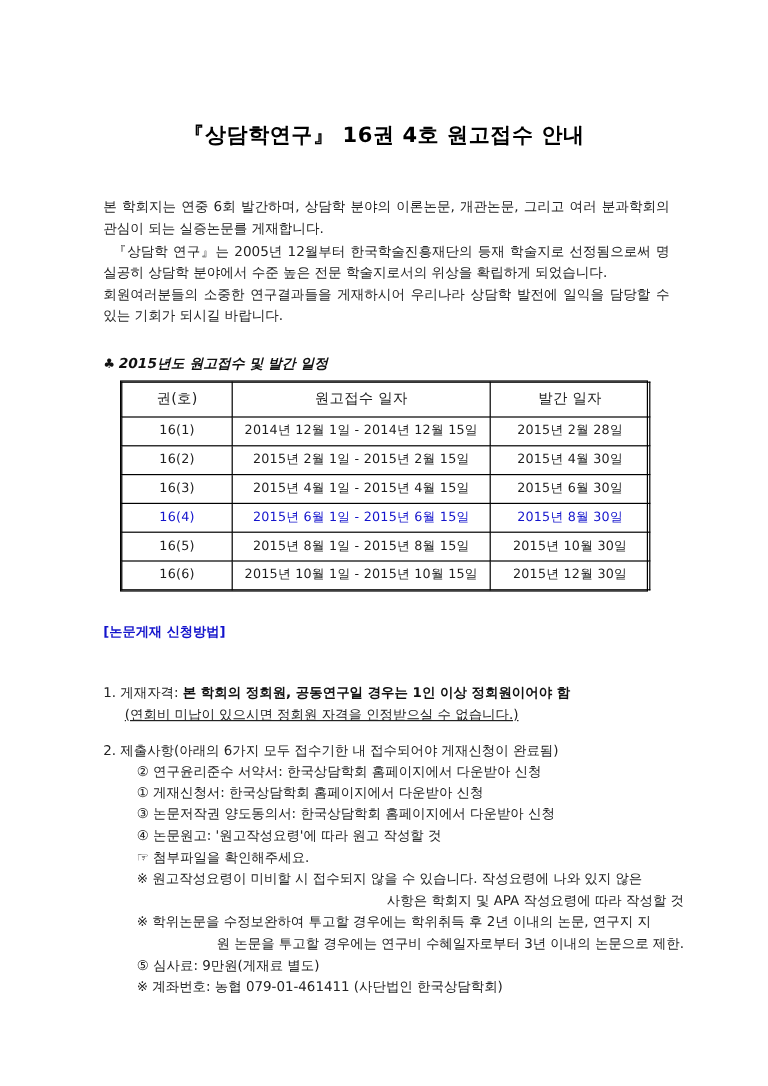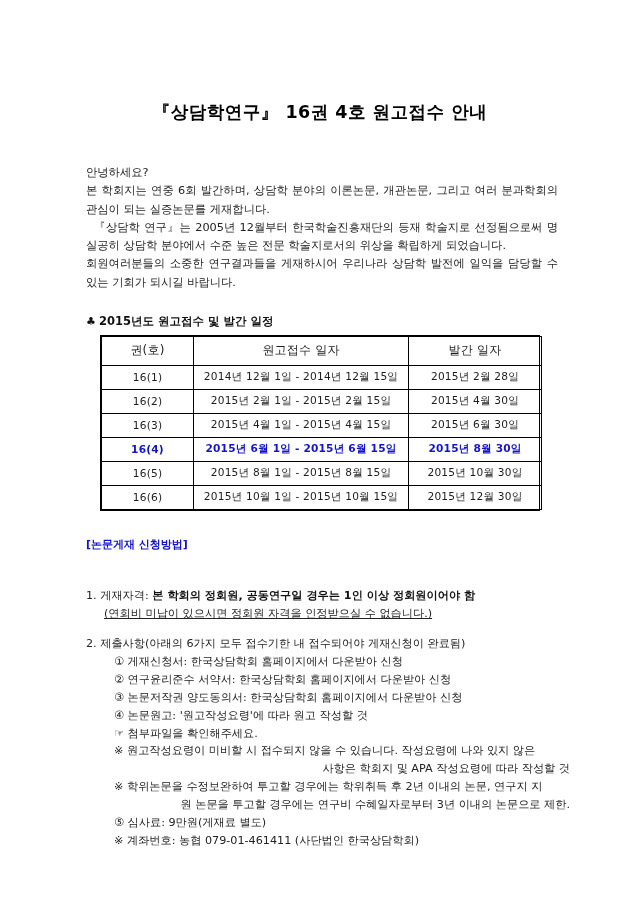--- a/index.html
+++ b/index.html
@@ -45,20 +45,21 @@
   }
   .intro p.indent {
     text-indent: 8px;
   }
   .section-heading {
     margin: 0;
     padding: 22px 0 6px 86px;
     font-size: 11.5px;
     font-weight: bold;
     color: #111111;
+    font-style: italic;
   }
   .section-heading .clover {
     font-size: 11px;
     padding-right: 3px;
   }
   
   .table-wrap {
     margin: 0 0 0 100px;
     width: 440px;
     border: 1.6px solid #000000;
@@ -81,21 +82,21 @@
   }
   table.schedule th {
     font-size: 12px;
     padding: 5px 2px 6px 2px;
   }
   table.schedule col.c1 { width: 92px; }
   table.schedule col.c2 { width: 215px; }
   table.schedule col.c3 { width: 133px; }
   table.schedule tr.highlight td {
     color: #1313cc;
-    font-weight: bold;
+    font-weight: normal;
   }
   .notes-box {
     border-top: 1.6px solid #000000;
     padding: 10px 0 12px 0;
   }
   .note-line {
     font-size: 10.8px;
     line-height: 1.55;
     color: #1d1d1d;
     padding-left: 16px;
@@ -145,21 +146,20 @@
   .apply-body .spacer { height: 12px; }
 </style>
 </head>
 <body>
 
 <div class="page">
 
   <h1 class="doc-title">『상담학연구』 16권 4호 원고접수 안내</h1>
 
   <div class="intro">
-    <p>안녕하세요?</p>
     <p>본 학회지는 연중 6회 발간하며, 상담학 분야의 이론논문, 개관논문, 그리고 여러 분과학회의 관심이 되는 실증논문를 게재합니다.</p>
     <p class="indent">『상담학 연구』는 2005년 12월부터 한국학술진흥재단의 등재 학술지로 선정됨으로써 명실공히 상담학 분야에서 수준 높은 전문 학술지로서의 위상을 확립하게 되었습니다.</p>
     <p>회원여러분들의 소중한 연구결과들을 게재하시어 우리나라 상담학 발전에 일익을 담당할 수 있는 기회가 되시길 바랍니다.</p>
   </div>
 
   <div class="section-heading">
     <span class="clover">♣</span><span>2015년도 원고접수 및 발간 일정</span>
   </div>
 
   <div class="table-wrap">
@@ -217,22 +217,22 @@
   <div class="apply-body">
     <div class="li lvl1">
       <span>1. 게재자격:</span>
       <b>본 학회의 정회원, 공동연구일 경우는 1인 이상 정회원이어야 함</b>
     </div>
     <div class="li lvl2">(연회비 미납이 있으시면 정회원 자격을 인정받으실 수 없습니다.)</div>
 
     <div class="spacer"></div>
 
     <div class="li lvl1">2. 제출사항(아래의 6가지 모두 접수기한 내 접수되어야 게재신청이 완료됨)</div>
+    <div class="li lvl3">② 연구윤리준수 서약서: 한국상담학회 홈페이지에서 다운받아 신청</div>
     <div class="li lvl3">① 게재신청서: 한국상담학회 홈페이지에서 다운받아 신청</div>
-    <div class="li lvl3">② 연구윤리준수 서약서: 한국상담학회 홈페이지에서 다운받아 신청</div>
     <div class="li lvl3">③ 논문저작권 양도동의서: 한국상담학회 홈페이지에서 다운받아 신청</div>
     <div class="li lvl3">④ 논문원고: '원고작성요령'에 따라 원고 작성할 것</div>
 
     <div class="li lvl3">
       <span>☞</span>
       <span>첨부파일을 확인해주세요.</span>
     </div>
 
     <div class="li lvl3">
       <span>※</span>

